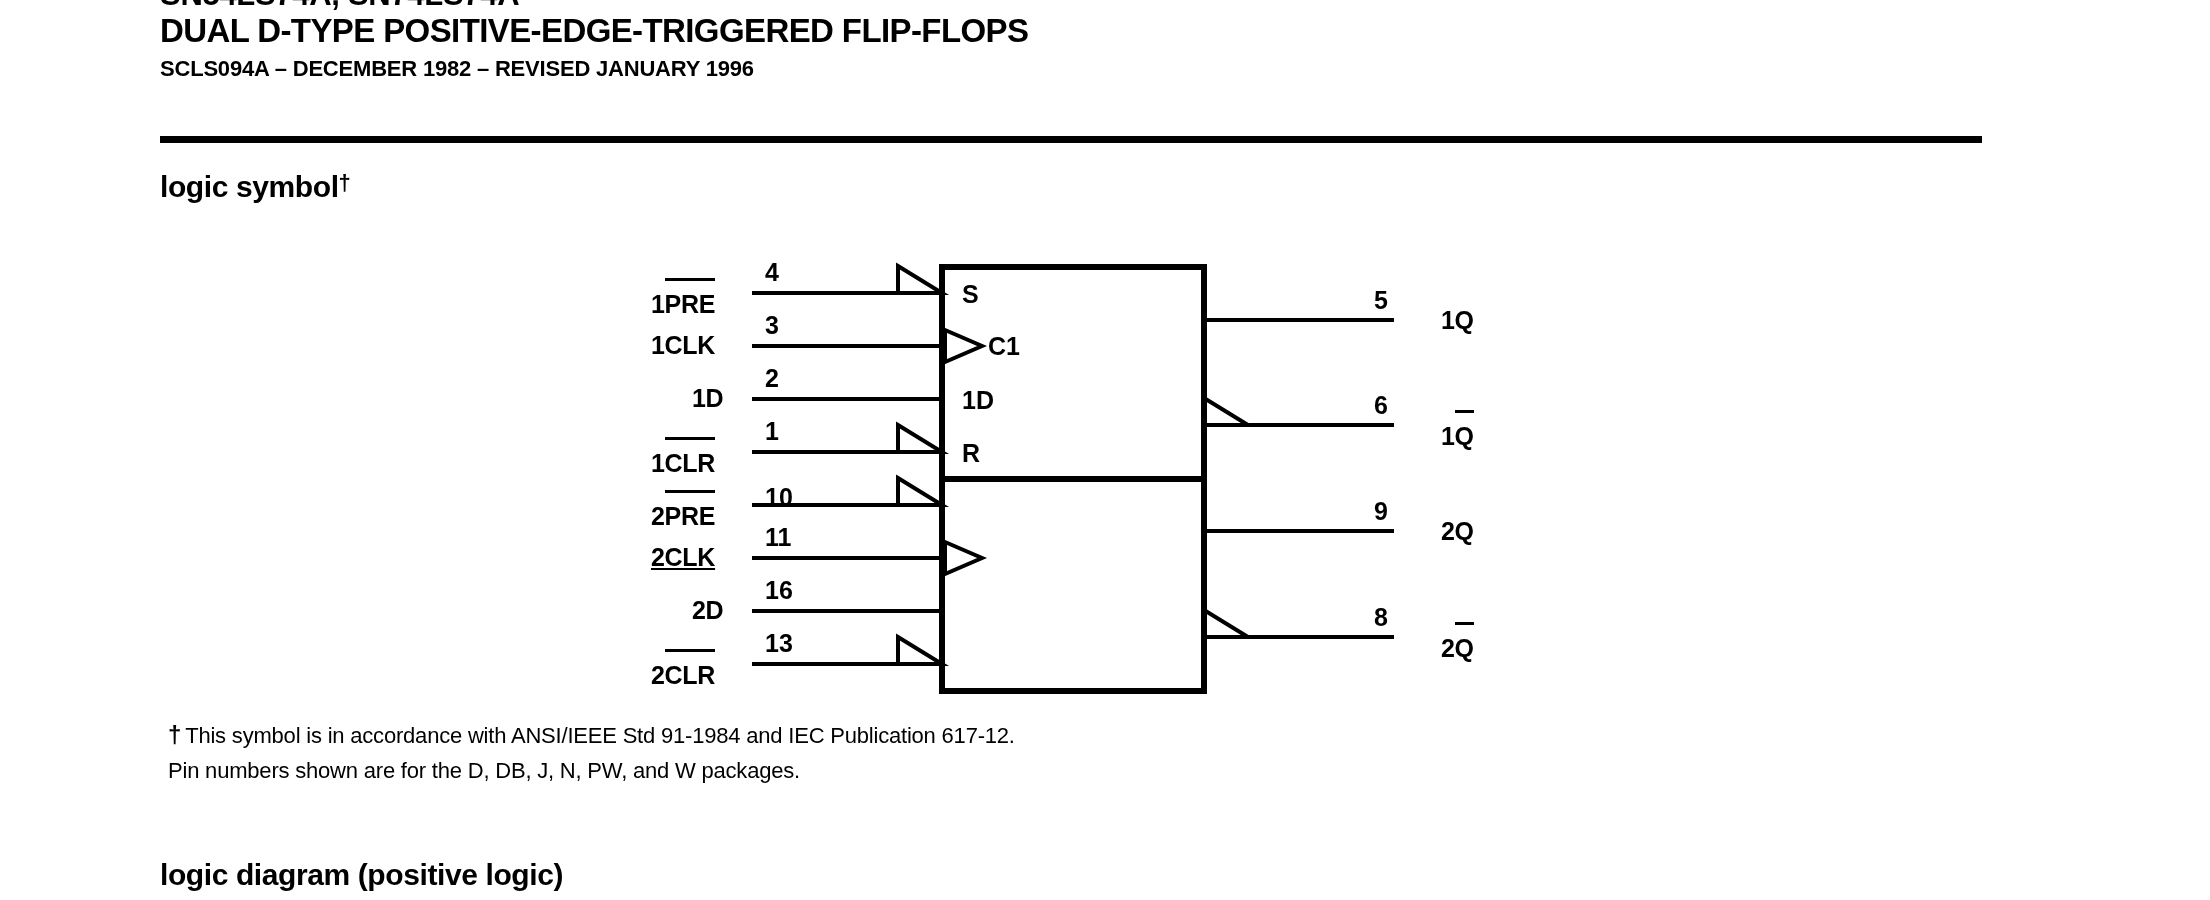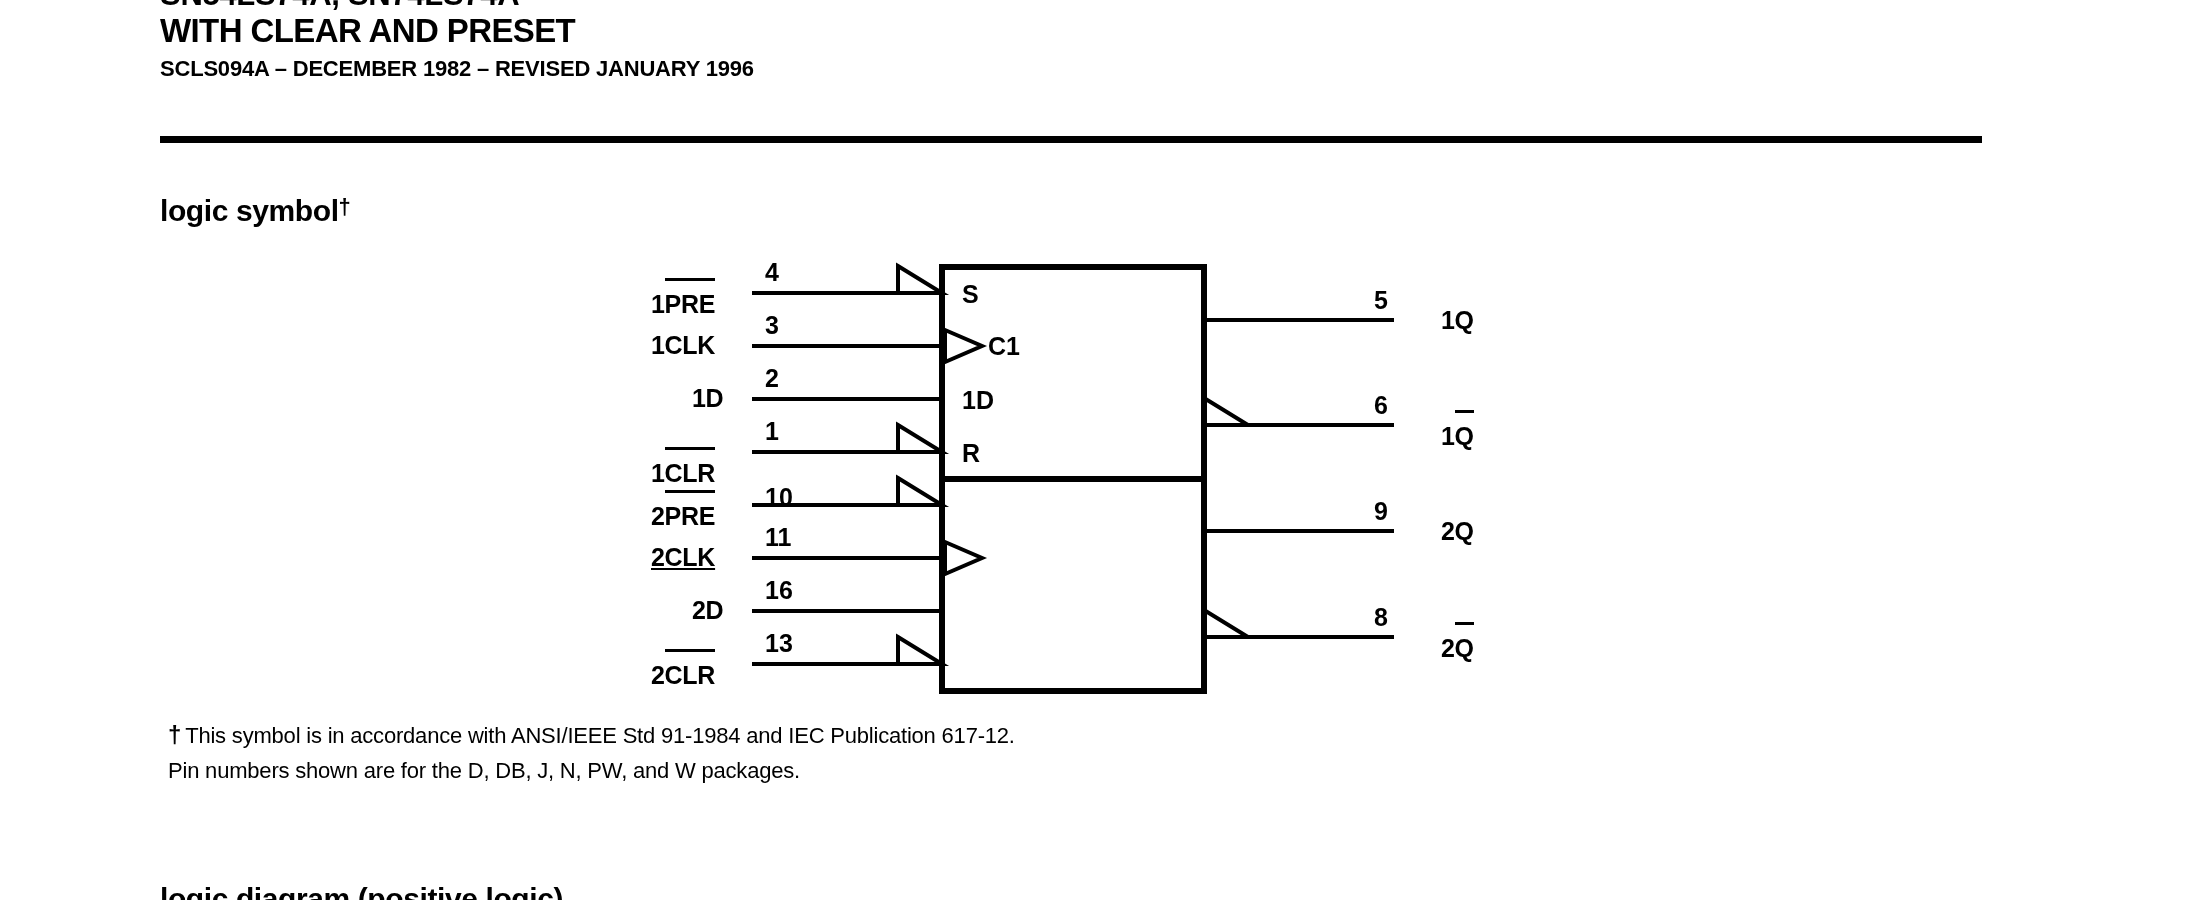--- a/index.html
+++ b/index.html
@@ -55,21 +55,20 @@
     background: #000000;
   }
 
   
   .section-heading {
     position: absolute;
     font-size: 30px;
     font-weight: bold;
     letter-spacing: -0.4px;
     white-space: nowrap;
-    margin-top: 24px;
   }
   .section-heading .dagger {
     font-size: 22px;
     vertical-align: 7px;
     font-weight: bold;
   }
   #heading-logic-symbol { left: 160px; top: 170px; }
   #heading-logic-diagram { left: 160px; top: 858px; }
 
   
@@ -129,21 +128,21 @@
     font-weight: bold;
     font-size: 24px;
     margin-right: 4px;
   }
 </style>
 </head>
 <body>
 
 <div class="doc-header">
   <div class="part-line">SN54LS74A, SN74LS74A</div>
-  <div class="title-line">WITH CLEAR AND PRESET</div>
+  <div class="title-line">DUAL D-TYPE POSITIVE-EDGE-TRIGGERED FLIP-FLOPS</div>
   <div class="rev-line">SCLS094A – DECEMBER 1982 – REVISED JANUARY 1996</div>
 </div>
 <div class="header-rule"></div>
 
 <div class="section-heading" id="heading-logic-symbol">
   <span>logic symbol</span><span class="dagger">†</span>
 </div>
 
 <div class="section-heading" id="heading-logic-diagram">logic diagram (positive logic)</div>
 
@@ -179,21 +178,21 @@
 
       <path d="M 1204 398 L 1248 425 L 1204 425 Z"></path>
       <path d="M 1204 610 L 1248 637 L 1204 637 Z"></path>
     </g>
   </svg>
 </div>
 
 <div class="pin-label in-label" style="left:651px; top:278px;"><span>1</span><span class="ovl">PRE</span></div>
 <div class="pin-label in-label" style="left:651px; top:333px;"><span>1CLK</span></div>
 <div class="pin-label in-label" style="left:692px; top:386px;"><span>1D</span></div>
-<div class="pin-label in-label" style="left:651px; top:437px;margin-top:10px;"><span>1</span><span class="ovl">CLR</span></div>
+<div class="pin-label in-label" style="left:651px; top:437px;"><span>1</span><span class="ovl">CLR</span></div>
 <div class="pin-label in-label" style="left:651px; top:490px;"><span>2</span><span class="ovl">PRE</span></div>
 <div class="pin-label in-label" style="left:651px; top:545px;text-decoration:underline;"><span>2CLK</span></div>
 <div class="pin-label in-label" style="left:692px; top:598px;"><span>2D</span></div>
 <div class="pin-label in-label" style="left:651px; top:649px;"><span>2</span><span class="ovl">CLR</span></div>
 
 <div class="pin-num" style="left:765px; top:260px;">4</div>
 <div class="pin-num" style="left:765px; top:313px;">3</div>
 <div class="pin-num" style="left:765px; top:366px;">2</div>
 <div class="pin-num" style="left:765px; top:419px;">1</div>
 <div class="pin-num" style="left:765px; top:472px;margin-top:13px;">10</div>

